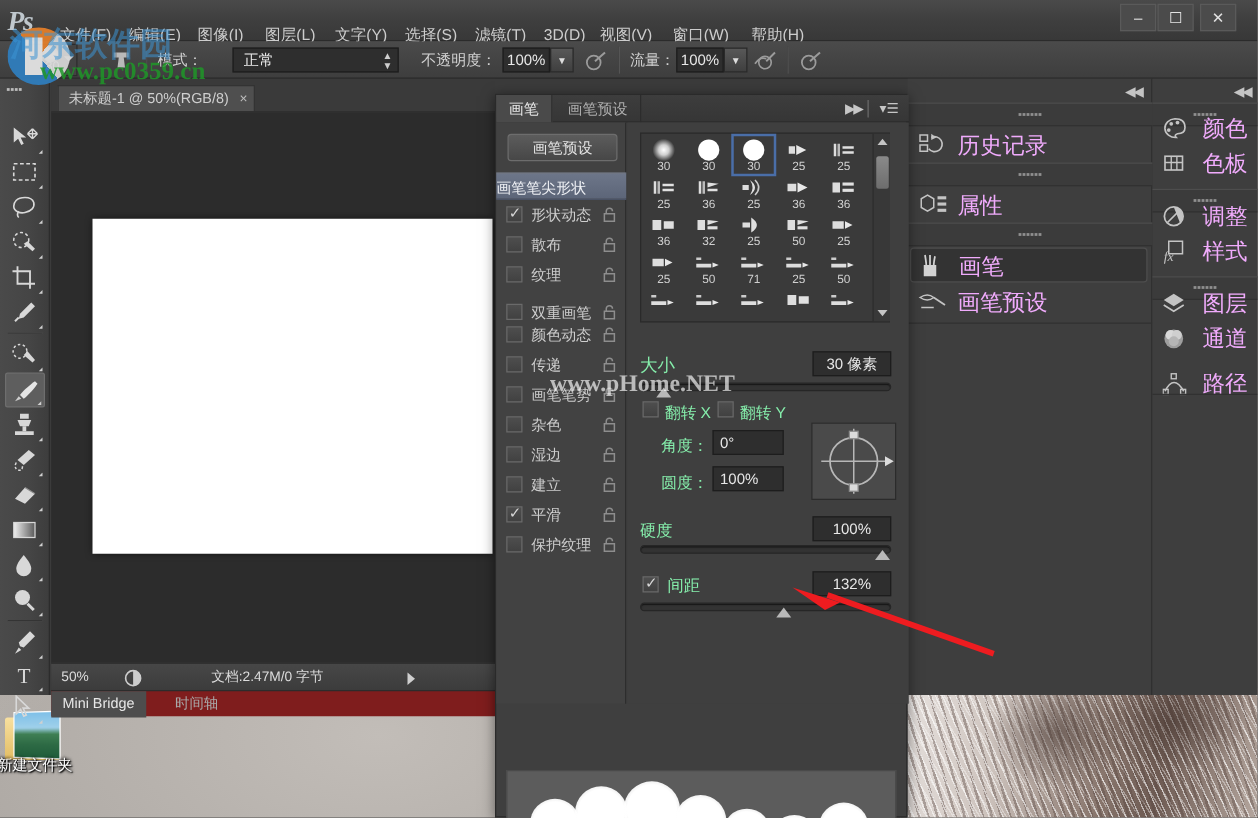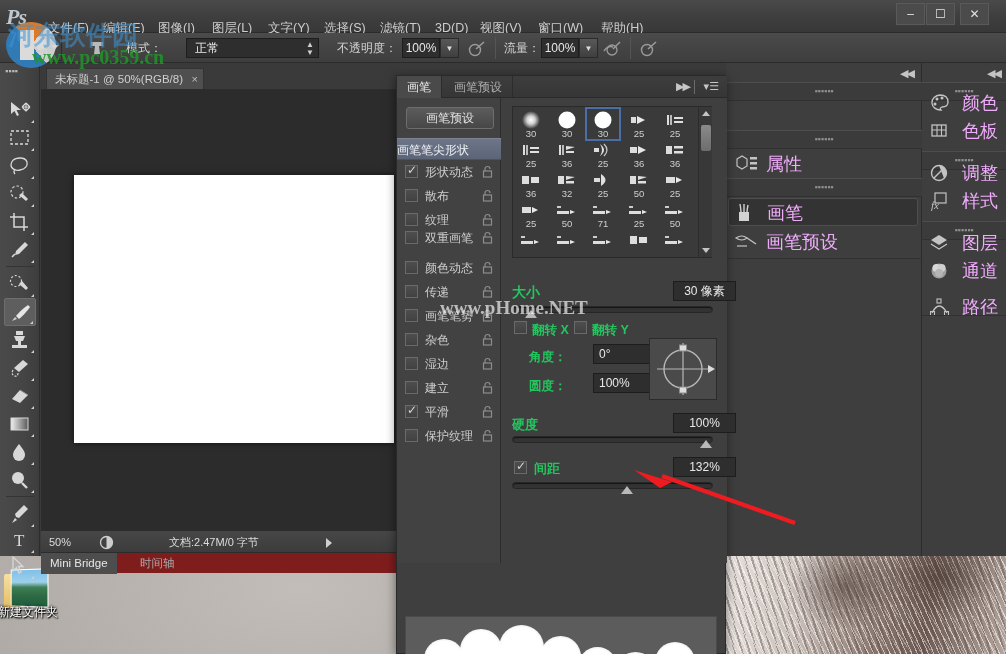--- a/index.html
+++ b/index.html
@@ -308,25 +308,25 @@
   }
   #tip-scroll .up, #tip-scroll .dn {
     position:absolute; left:3px; width:0;height:0;
     border-left:4px solid transparent;border-right:4px solid transparent;
   }
   #tip-scroll .up { top:4px; border-bottom:5px solid #c4c4c4; }
   #tip-scroll .dn { bottom:4px; border-top:5px solid #c4c4c4; }
 
   
   .bp-row-label {
-    position:absolute; color:#22c55e; font-size:12.5px; white-space:nowrap;font-weight:bold;
+    position:absolute; color:#86efac; font-size:12.5px; white-space:nowrap;
   }
   .bp-val {
     position:absolute; height:20px; background:#2e2e2e; border:1px solid #1d1d1d;
-    color:#e8e8e8; font-size:12px; line-height:18px; text-align:center;margin-left:23px;
+    color:#e8e8e8; font-size:12px; line-height:18px; text-align:center;
   }
   .bp-slider {
     position:absolute; height:7px; background:#333;
     border:1px solid #262626; border-radius:4px;
     box-shadow:inset 0 1px 1px rgba(0,0,0,0.6);
   }
   .bp-handle {
     position:absolute; width:0; height:0;
     border-left:6px solid transparent; border-right:6px solid transparent;
     border-bottom:8px solid #b9b9b9;
@@ -661,20 +661,31 @@
       <div class="btab idle" style="left:90px">时间轴</div>
     </div>
   </div>
 
   <div id="dock-mid">
     <div class="dock-collapse" style="right:8px">◀◀</div>
     <div id="dock-mid-body">
       <div class="dock-head" style="top:0">
           <span class="dots">▪▪▪▪▪▪</span>
         </div>
+      <div class="dock-item" style="top:20px; width:190px;">
+        <span class="dico">
+          <svg width="26" height="20" viewBox="0 0 26 20">
+              <rect x="2" y="2" width="6" height="5" fill="none" stroke="#c4c4c4" stroke-width="1.2"></rect>
+              <rect x="2" y="10" width="6" height="5" fill="none" stroke="#c4c4c4" stroke-width="1.2"></rect>
+              <path d="M11 4 a6 6 0 1 1 -2 9" fill="none" stroke="#c4c4c4" stroke-width="1.3"></path>
+              <path d="M11 1 l0 5 4 -2 z" fill="#c4c4c4"></path>
+            </svg>
+        </span>
+        <span class="dlbl">历史记录</span>
+      </div>
       <div class="dock-head" style="top:48px">
           <span class="dots">▪▪▪▪▪▪</span>
         </div>
       <div class="dock-item" style="top:68px; width:190px;">
         <span class="dico">
           <svg width="26" height="20" viewBox="0 0 26 20">
               <path d="M3 5 l5 -3 5 3 v7 l-5 3 -5 -3 z" fill="none" stroke="#c4c4c4" stroke-width="1.2"></path>
               <rect x="16" y="3" width="7" height="2.5" fill="#c4c4c4"></rect>
               <rect x="16" y="8" width="7" height="2.5" fill="#c4c4c4"></rect>
               <rect x="16" y="13" width="7" height="2.5" fill="#c4c4c4"></rect>
@@ -827,21 +838,21 @@
           </svg></span>
     </div>
     <div class="bp-opt" style="top:111px">
       <span class="cb"></span>
       <span class="lbl">纹理</span>
       <span class="lock"><svg width="11" height="13" viewBox="0 0 11 13">
             <path d="M3 6 V4 a2.5 2.5 0 0 1 5 0" fill="none" stroke="#8d8d8d" stroke-width="1.2"></path>
             <rect x="1.5" y="6" width="8" height="6" fill="none" stroke="#8d8d8d" stroke-width="1.2"></rect>
           </svg></span>
     </div>
-    <div class="bp-opt" style="top:129px">
+    <div class="bp-opt" style="top:141px">
       <span class="cb"></span>
       <span class="lbl">双重画笔</span>
       <span class="lock"><svg width="11" height="13" viewBox="0 0 11 13">
             <path d="M3 6 V4 a2.5 2.5 0 0 1 5 0" fill="none" stroke="#8d8d8d" stroke-width="1.2"></path>
             <rect x="1.5" y="6" width="8" height="6" fill="none" stroke="#8d8d8d" stroke-width="1.2"></rect>
           </svg></span>
     </div>
     <div class="bp-opt" style="top:159px">
       <span class="cb"></span>
       <span class="lbl">颜色动态</span>

